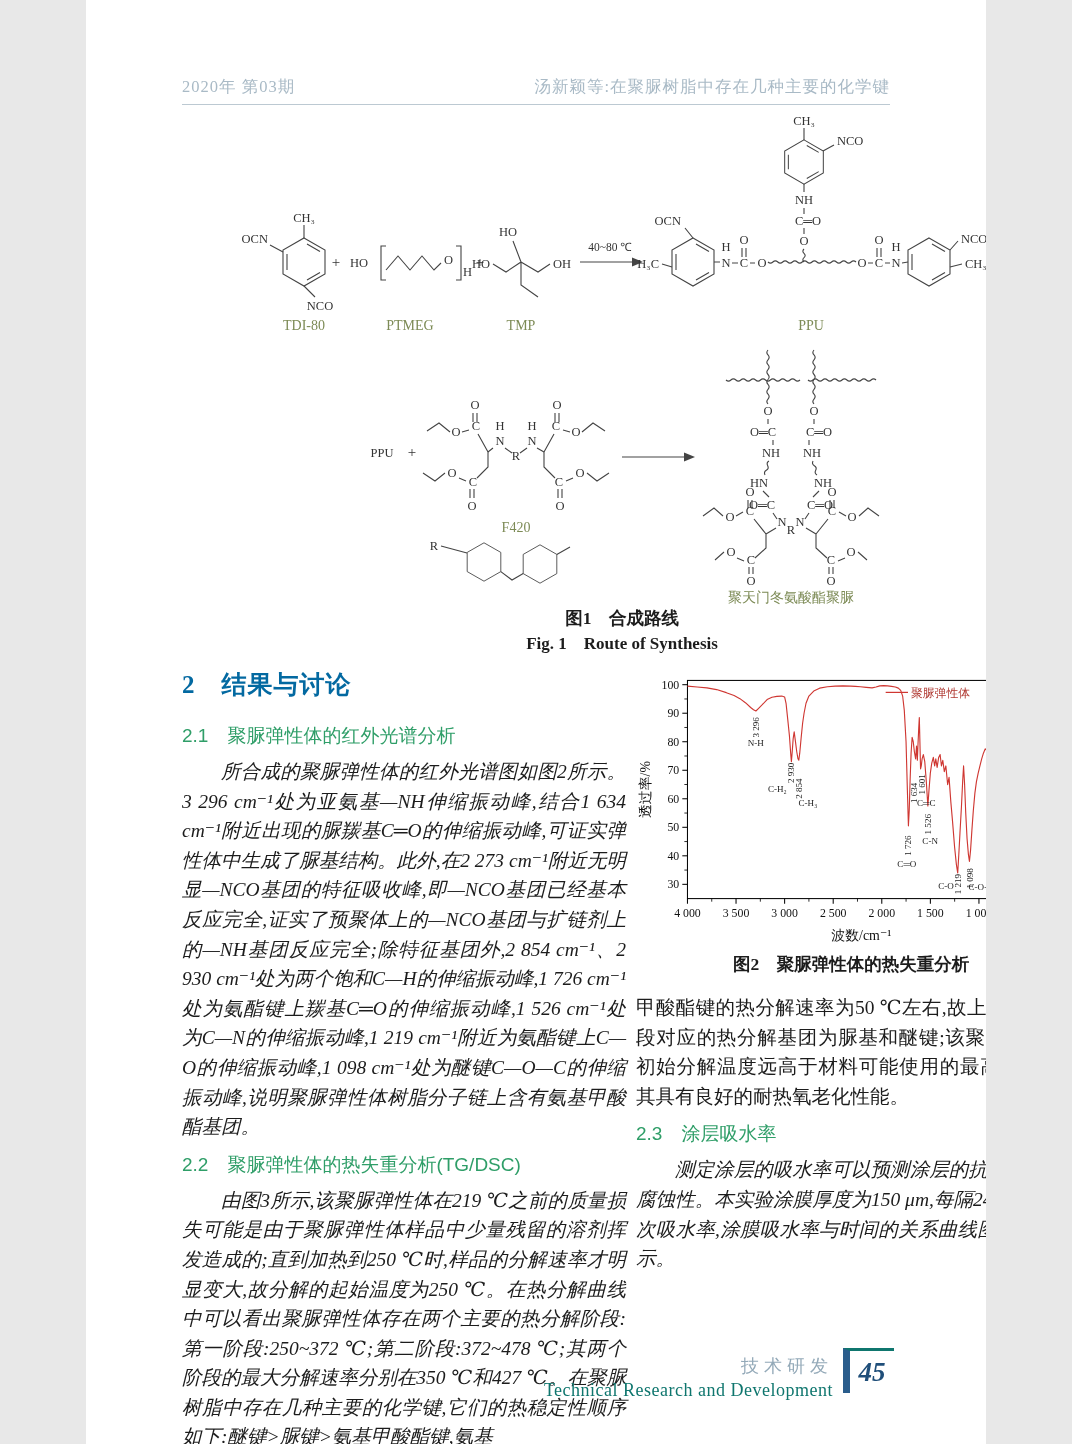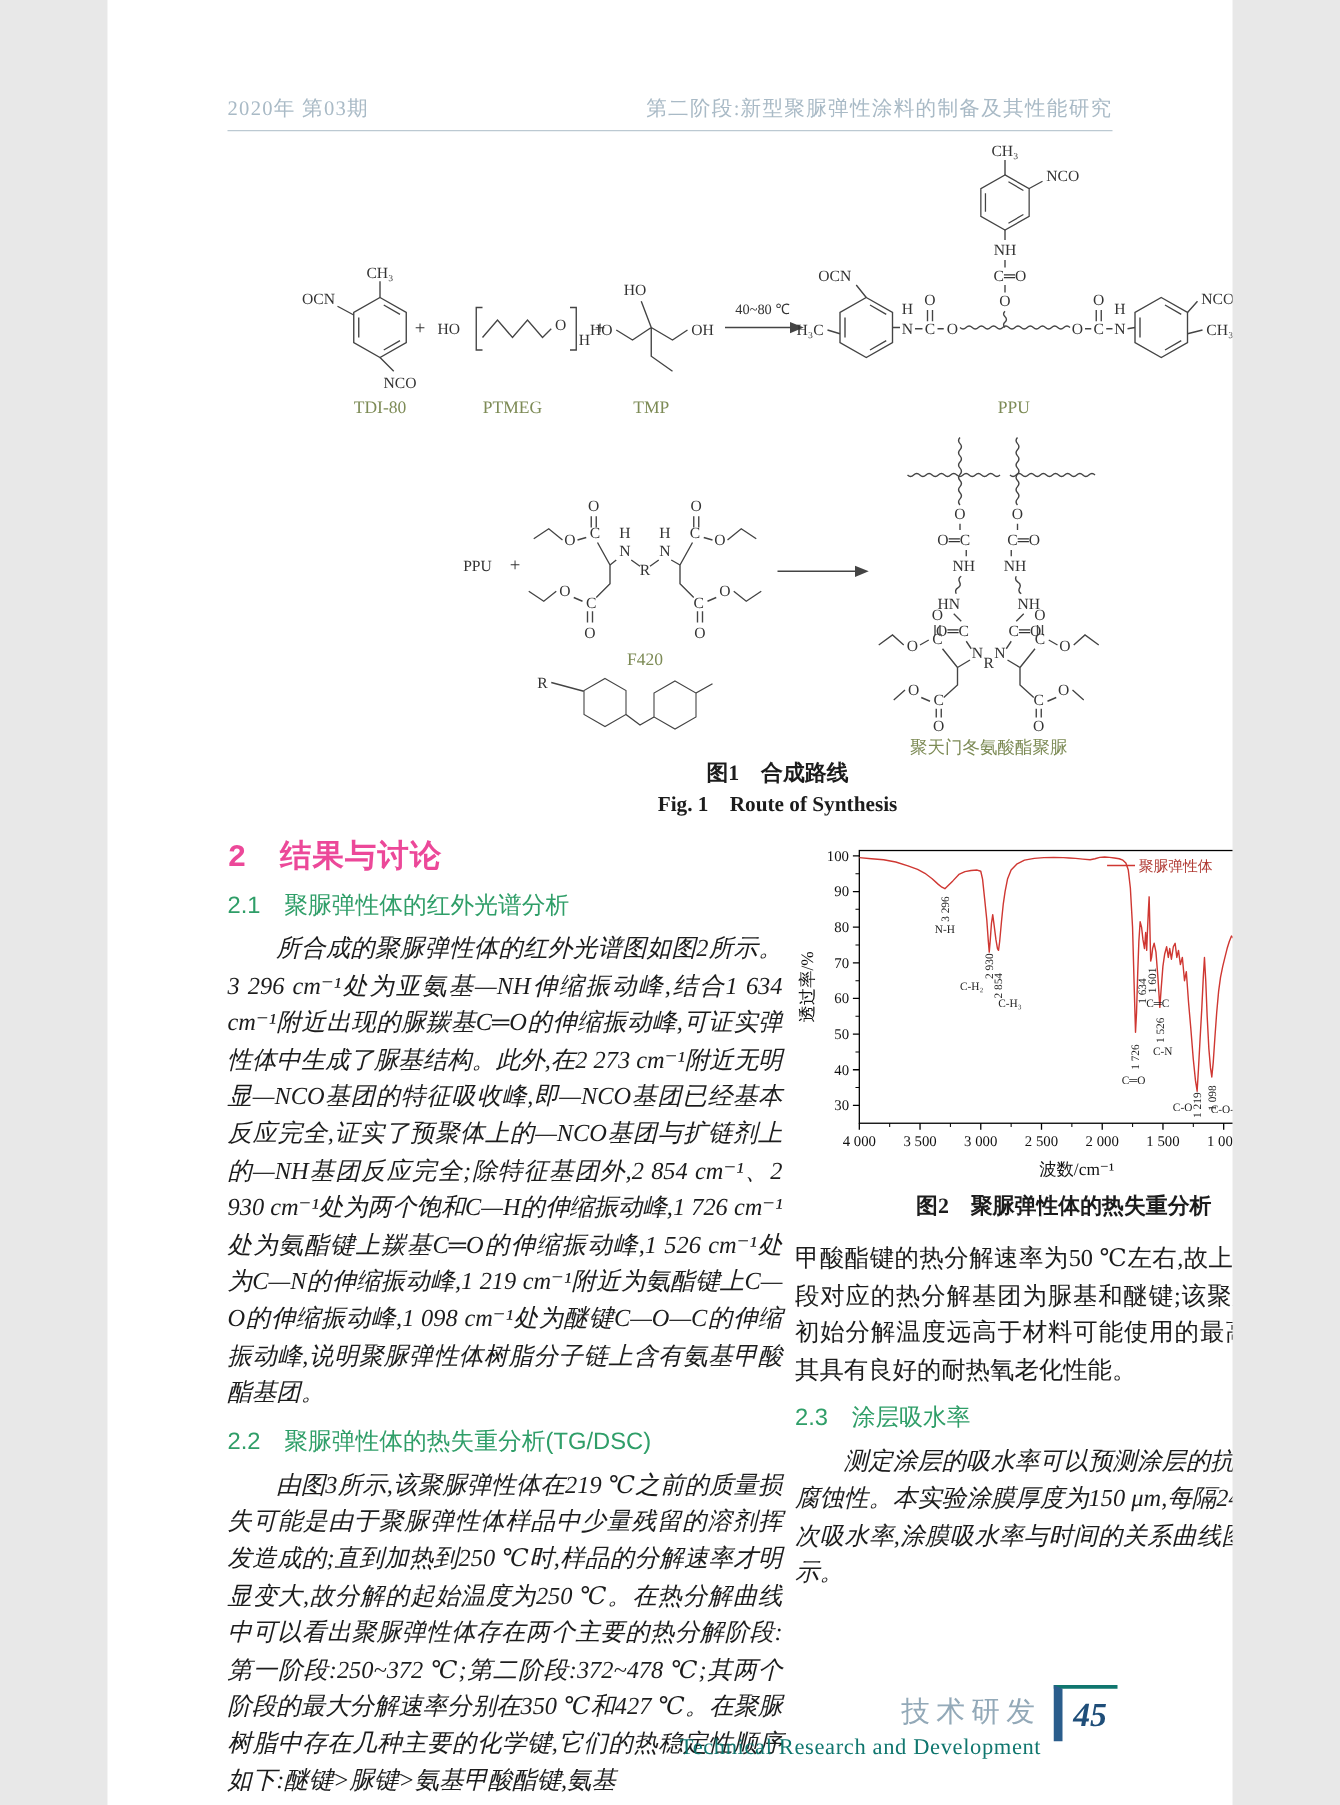--- a/index.html
+++ b/index.html
@@ -11,54 +11,54 @@
   .hdr-rule{position:absolute;top:104px;left:96px;right:96px;border-bottom:1.6px solid #bcc9d2;}
   
   .fig1{position:absolute;top:112px;left:96px;width:880px;}
   .fig1 svg{display:block;}
   .figcap{ text-align:center;line-height:25px;}
   .figcap .zh{font-weight:bold;font-size:17.5px;}
   .figcap .en{font-weight:bold;font-size:17px;font-family:"Liberation Serif",serif;}
   
   .col-left{position:absolute;top:668px;left:96px;width:444px;}
   .col-right{position:absolute;top:668px;left:550px;width:430px;}
-  h2.sec{margin:0 0 10px 0;font-family:Liberation Mono, monospace;
-         font-size:25px;font-weight:bold;color:#ec4899;letter-spacing:1px;}
+  h2.sec{margin:0 0 22px 0;font-family:Liberation Serif, serif;
+         font-size:25px;font-weight:bold;color:#0369a1;letter-spacing:1px;}
   h3.sub{margin:10px 0 8px 0;font-family:"Liberation Sans","DejaVu Sans",sans-serif;
          font-size:19px;font-weight:normal;color:#2f9e68;}
   p.body{margin:0;font-size:19.5px;line-height:29.6px;text-align:justify;text-justify:inter-ideograph;}
   p.indent{text-indent:2em;font-style:italic;}
   
   .fig2{margin:0 0 10px 0;}
   .fig2 svg{display:block;}
   .fig2 .figcap{margin-top:6px;}
   
   .ftr{position:absolute;top:1348px;right:92px;display:flex;align-items:flex-start;}
   .ftr .f-text{text-align:right;margin-top:6px;}
-  .ftr .f-zh{font-family:"Liberation Sans","DejaVu Sans",sans-serif;font-size:23px;color:#93a9b8;letter-spacing:5px;}
+  .ftr .f-zh{font-family:"Liberation Sans","DejaVu Sans",sans-serif;font-size:18px;color:#93a9b8;letter-spacing:5px;}
   .ftr .f-en{font-size:18px;color:#0f766e;margin-top:2px;letter-spacing:0.5px;}
   .page-box{width:44px;height:42px;margin-left:10px;border-top:3px solid #0f766e;border-left:7px solid #2a5d8c;
             display:flex;align-items:center;justify-content:center;
             font-family:"Liberation Serif",serif;font-style:italic;font-weight:bold;font-size:27px;color:#1f4e79;}
   
   .bond{stroke:#444;stroke-width:1.1;fill:none;}
   .ah{fill:#444;stroke:none;}
   text.at{font-family:"Liberation Serif","DejaVu Serif",serif;font-size:12.5px;fill:#333;}
   text.cond{font-family:"Liberation Serif",serif;font-size:11.5px;fill:#333;}
   text.grn{font-family:"Liberation Serif",serif;font-size:14px;fill:#7d8b56;}
   text.plus{font-family:"Liberation Serif",serif;font-size:15px;fill:#333;}
 </style>
 </head>
 <body>
 
 <div class="page">
 
   <div class="hdr">
     <span>2020年  第03期</span>
-    <span>第二阶段:新型聚脲弹性涂料的制备及其性能研究</span>
+    <span>汤新颖等:在聚脲树脂中存在几种主要的化学键</span>
   </div>
   <div class="hdr-rule"></div>
 
   <figure class="fig1" style="margin:0">
     <svg width="880" height="494" viewBox="0 0 880 494">
       <defs>
         <g id="benz">
           <polygon points="0,-24 21,-12 21,12 0,24 -21,12 -21,-12" class="bond"></polygon>
           <path class="bond" d="M3,-18 L16,-10.5 M16,10.5 L3,18 M-17,-8 L-17,8"></path>
         </g>

